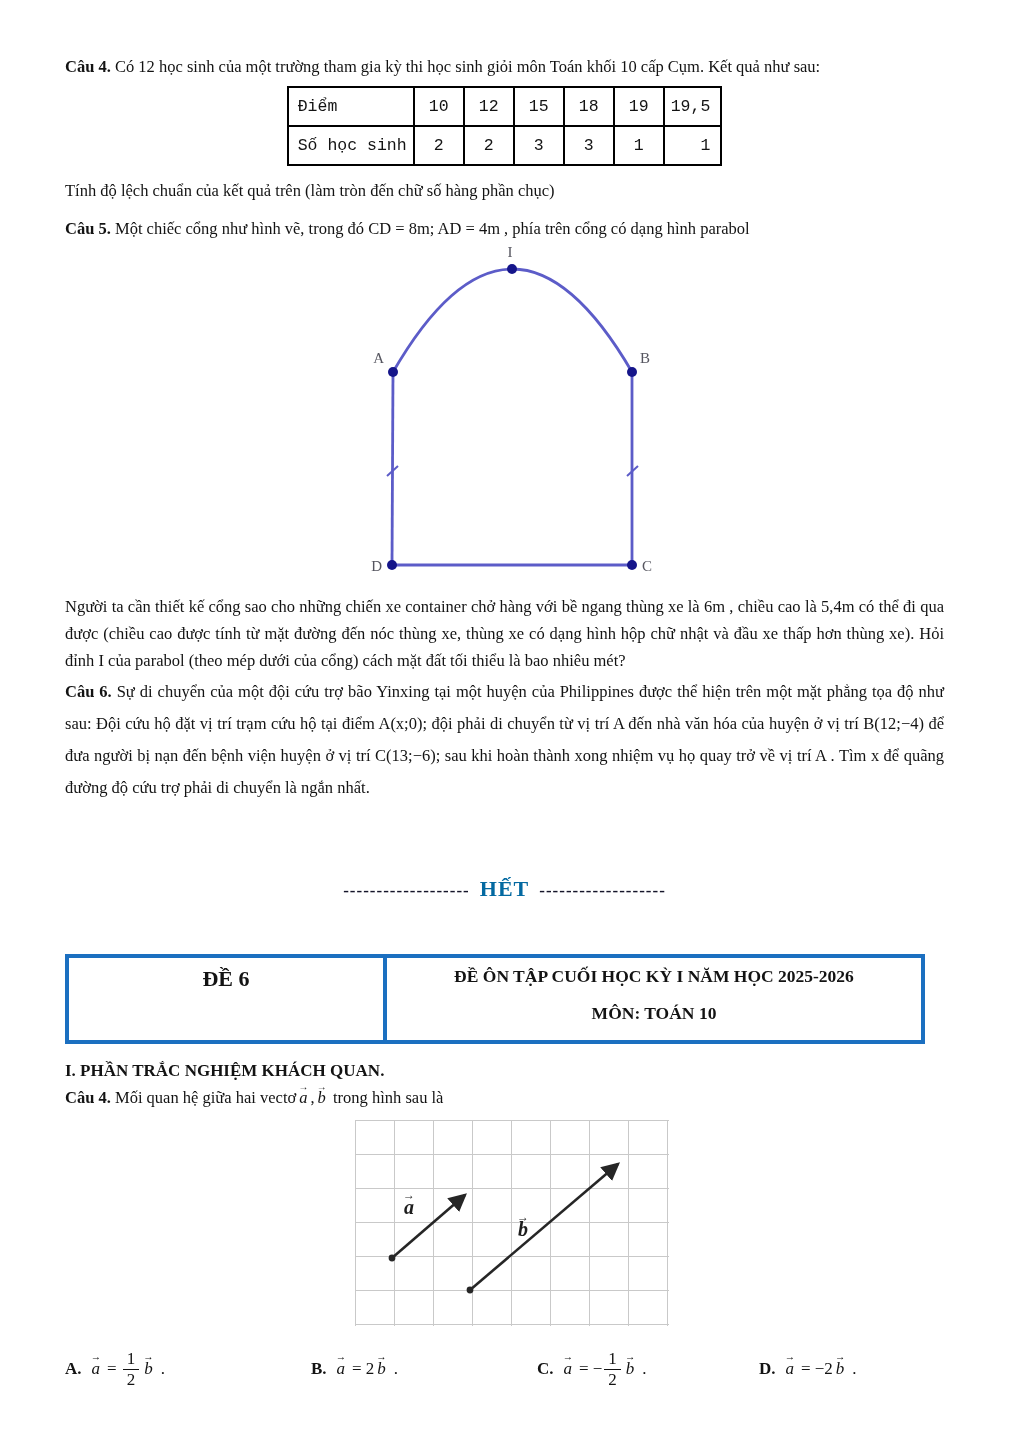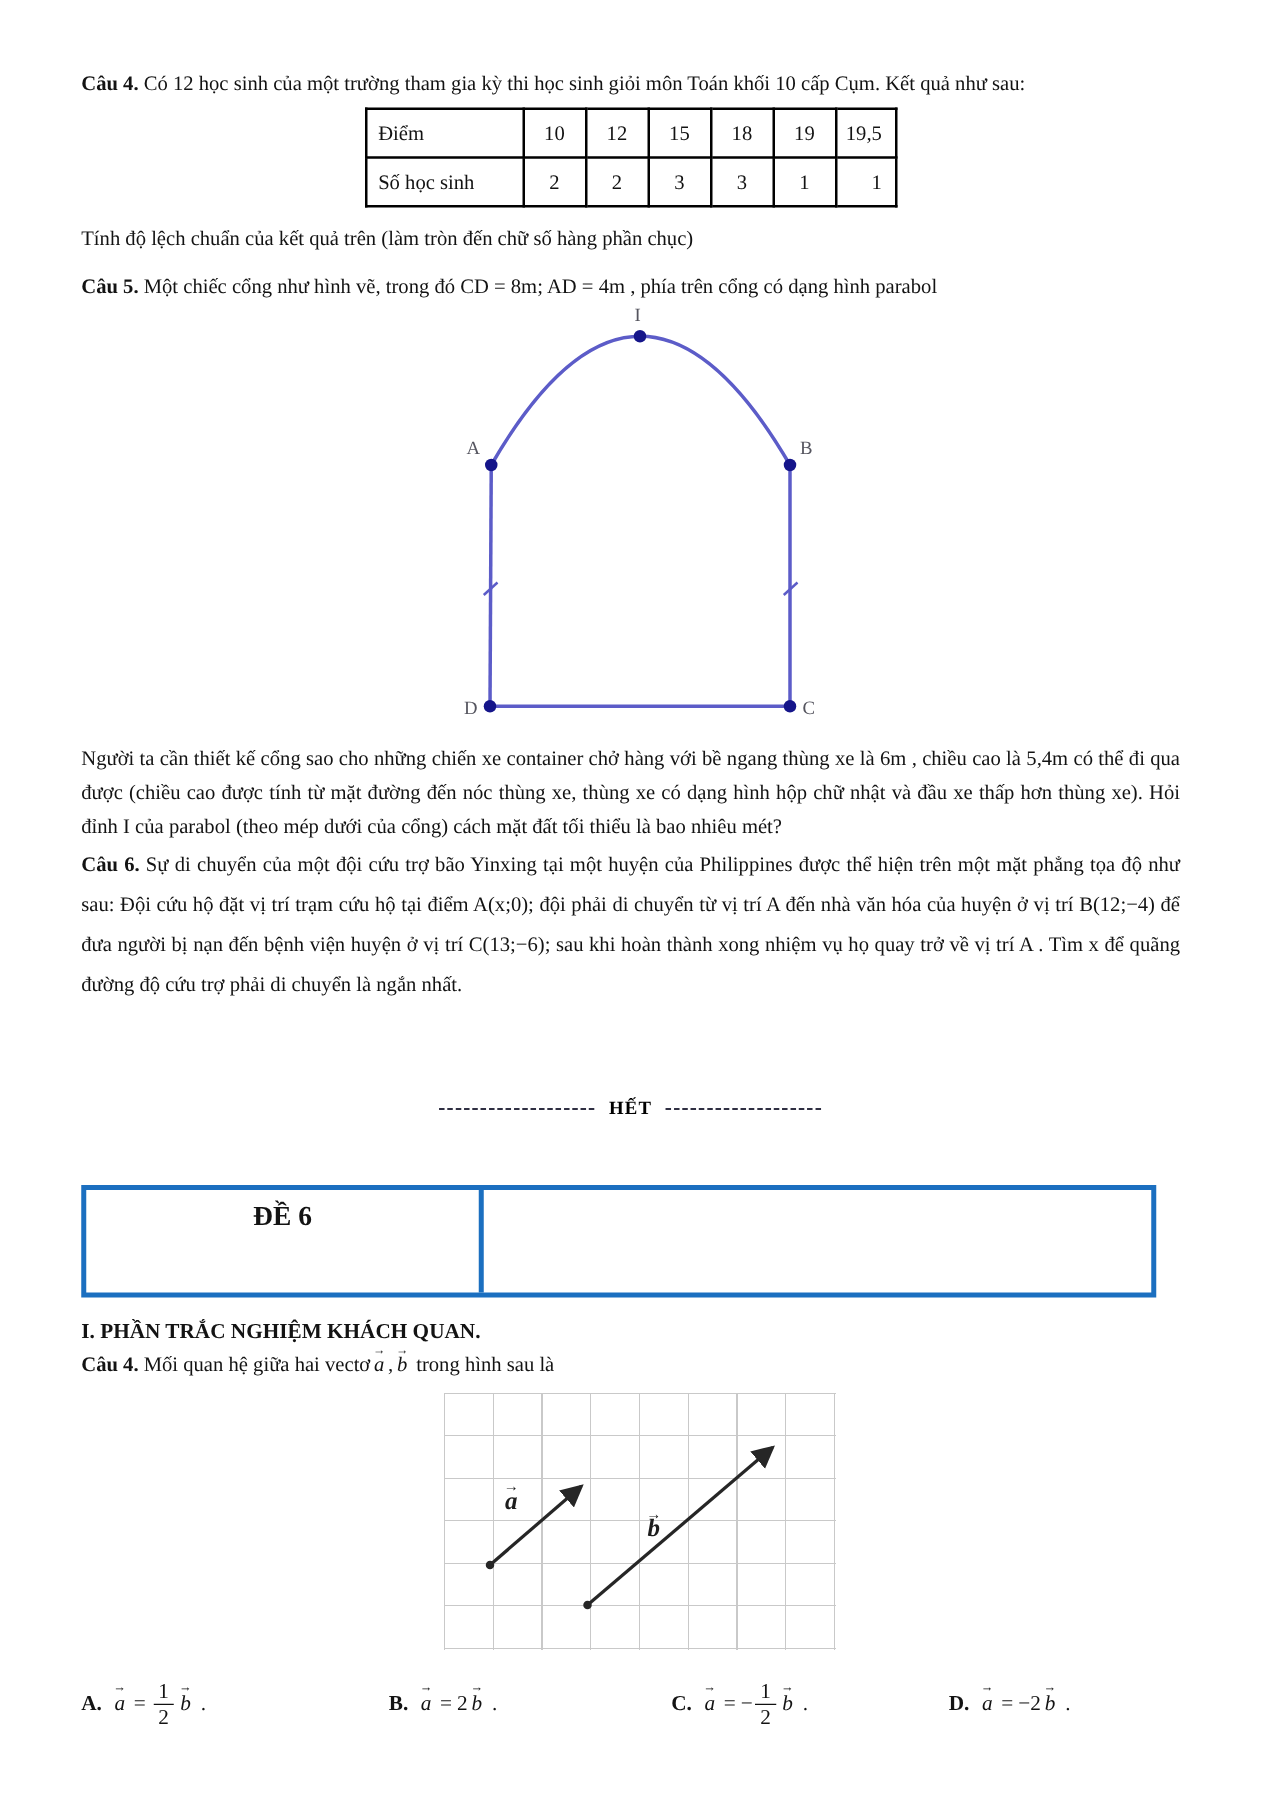--- a/index.html
+++ b/index.html
@@ -8,40 +8,40 @@
     width:1024px; height:1456px; position:relative; overflow:hidden;
     font-family:"Liberation Serif","DejaVu Serif",serif;
     font-size:16.5px; color:#131313;
   }
   .page { position:absolute; inset:0; padding:42px 80px 0 65px; }
 
   p.para { line-height:27px; text-align:justify;margin-top:11px; }
   .qlabel { font-weight:bold; }
 
   
-  table.score { border-collapse:collapse; margin:6px auto 4px auto; }
+  table.score { border-collapse:collapse; margin:6px auto 4px auto;font-family:Liberation Mono, monospace; }
   table.score td {
     border:2px solid #000; height:39px; padding:0 6px;
     font-size:16.5px; text-align:center; vertical-align:middle;
   }
   table.score td.rowhead { width:126px; text-align:left; padding-left:9px; }
   table.score td.val { width:50px; }
   table.score td.val-last { width:48px; text-align:right; padding-right:10px; }
 
   
   .gate-fig { position:relative; width:400px; height:338px; margin:2px 0 2px 265px; }
 
   
   .q5-body { margin-top:2px; }
   .q6-para { line-height:32px; text-align:justify; margin-top:2px; }
 
   
   .divider { margin-top:72px; text-align:center; font-weight:bold; font-size:17px; color:#15152a; letter-spacing:1px; }
   .divider .dash { font-weight:bold; }
-  .divider .het { padding:0 10px; font-size:15px; color:#000000; }
+  .divider .het { padding:0 10px; font-size:22px; color:#0369a1; }
 
   
   .header-box {
     margin-top:52px; width:860px; display:flex;
     border:4px solid #1b6fc0; height:90px;
   }
   .header-box .cell-left {
     width:318px; border-right:4px solid #1b6fc0;
     text-align:center; padding-top:8px; font-weight:bold; font-size:22px;
   }
@@ -140,20 +140,24 @@
   </div>
 
   <p class="para q5-body">Người ta cần thiết kế cổng sao cho những chiến xe container chở hàng với bề ngang thùng xe là 6m , chiều cao là 5,4m có thể đi qua được (chiều cao được tính từ mặt đường đến nóc thùng xe, thùng xe có dạng hình hộp chữ nhật và đầu xe thấp hơn thùng xe). Hỏi đỉnh I của parabol (theo mép dưới của cổng) cách mặt đất tối thiểu là bao nhiêu mét?</p>
 
   <p class="q6-para"><span class="qlabel">Câu 6.</span> <span>Sự di chuyển của một đội cứu trợ bão Yinxing tại một huyện của Philippines được thể hiện trên một mặt phẳng tọa độ như sau: Đội cứu hộ đặt vị trí trạm cứu hộ tại điểm A(x;0); đội phải di chuyển từ vị trí A đến nhà văn hóa của huyện ở vị trí B(12;−4) để đưa người bị nạn đến bệnh viện huyện ở vị trí C(13;−6); sau khi hoàn thành xong nhiệm vụ họ quay trở về vị trí A . Tìm x để quãng đường độ cứu trợ phải di chuyển là ngắn nhất.</span></p>
 
   <div class="divider"><span class="dash">-------------------</span><span class="het">HẾT</span><span class="dash">-------------------</span></div>
 
   <div class="header-box">
     <div class="cell-left">ĐỀ 6</div>
+    <div class="cell-right">
+      <div class="line1">ĐỀ ÔN TẬP CUỐI HỌC KỲ I NĂM HỌC 2025-2026</div>
+      <div class="line2">MÔN: TOÁN 10</div>
+    </div>
   </div>
 
   <div class="section-head">I. PHẦN TRẮC NGHIỆM KHÁCH QUAN.</div>
 
   <p class="q1-para"><span class="qlabel">Câu 4.</span> <span>Mối quan hệ giữa hai vectơ</span><span class="vec"><span class="vec-arrow">→</span><span class="vec-letter">a</span></span><span>,</span><span class="vec"><span class="vec-arrow">→</span><span class="vec-letter">b</span></span> <span>trong hình sau là</span></p>
 
   <div class="grid-fig">
     <svg width="314" height="206" viewBox="0 0 314 206">
       <g stroke="#c9c9c9" stroke-width="1" shape-rendering="crispEdges">
         <line x1="0.5" y1="0" x2="0.5" y2="206"></line>

